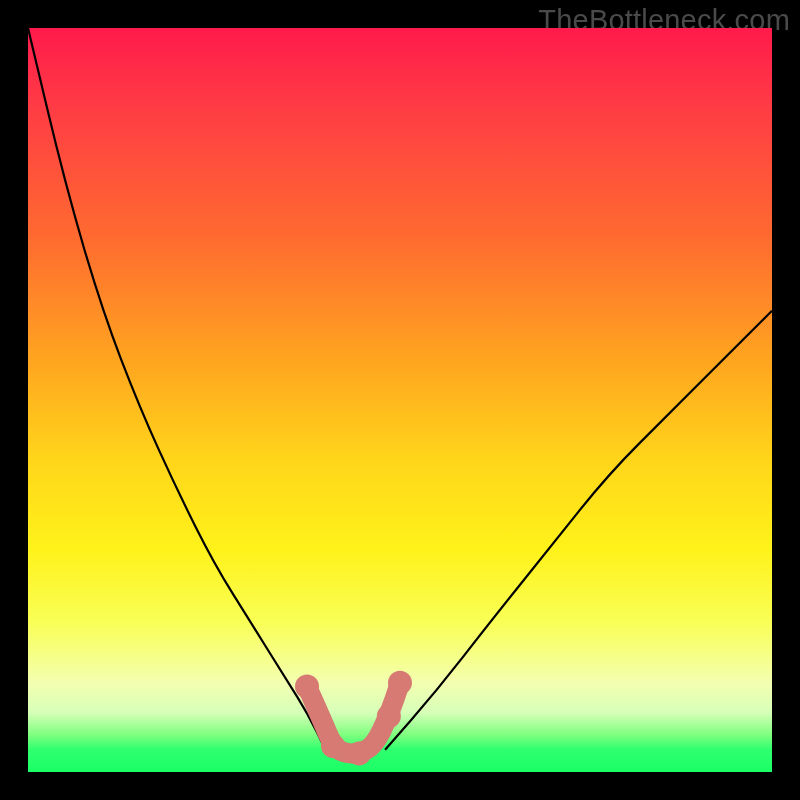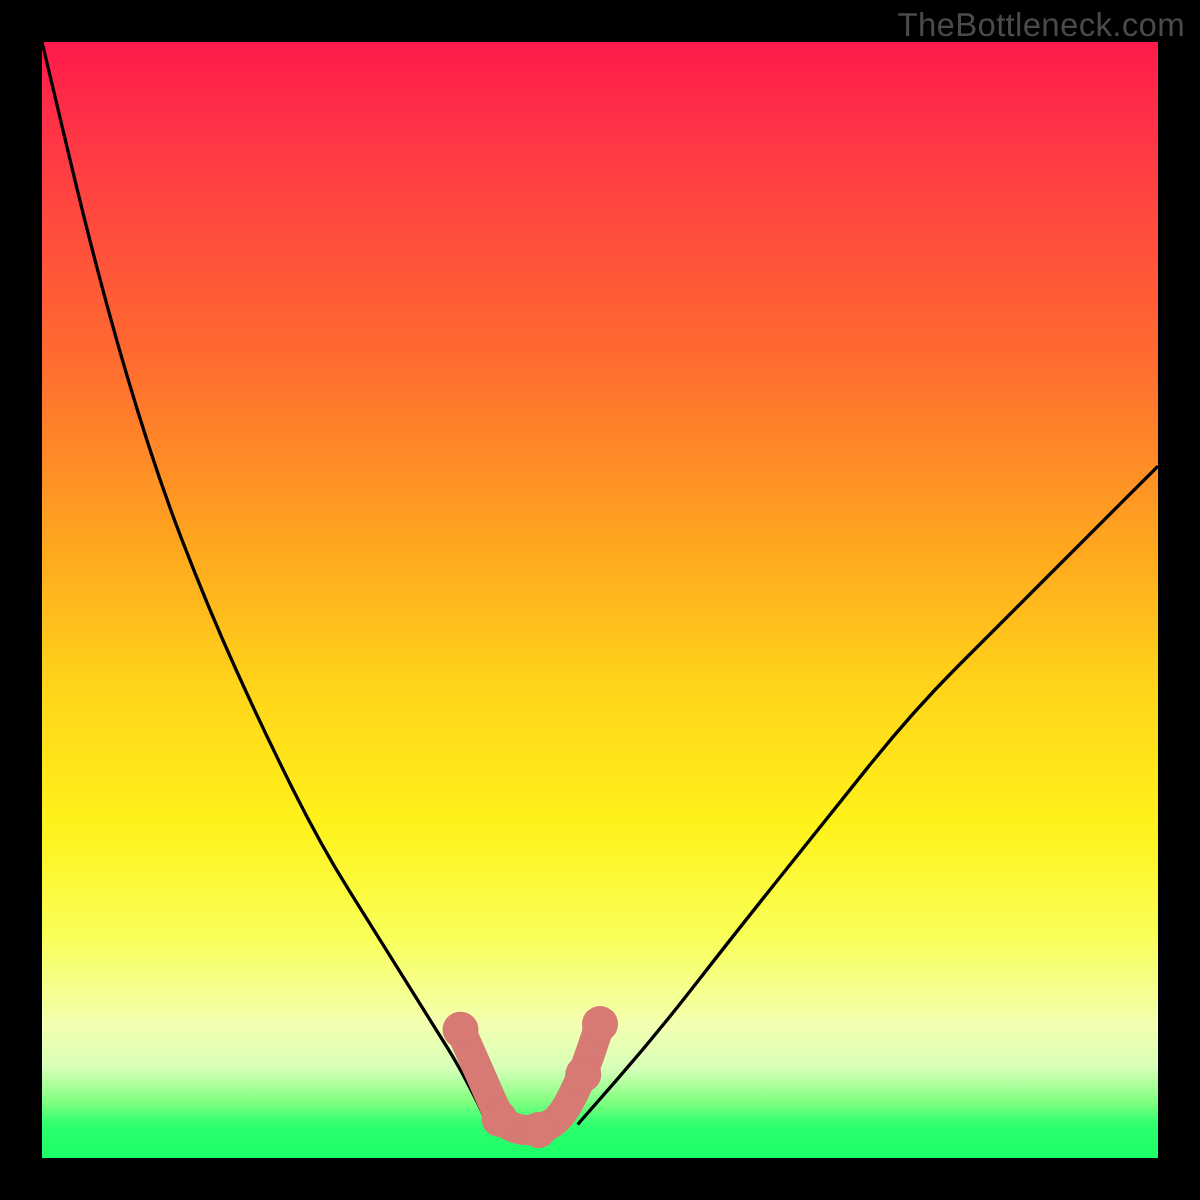--- a/index.html
+++ b/index.html
@@ -40,21 +40,21 @@
       #7fff7f 95%,
       #2fff6f 97%,
       #1aff66 100%
     );
   }
   .watermark {
     position: absolute;
     top: 4px;
     right: 10px;
     color: #4a4a4a;
-    font-size: 22px;
+    font-size: 29px;
     letter-spacing: 0.2px;
     font-weight: 500;
     user-select: none;
   }
   svg.curves {
     position: absolute;
     top: 0;
     left: 0;
     width: 744px;
     height: 744px;

